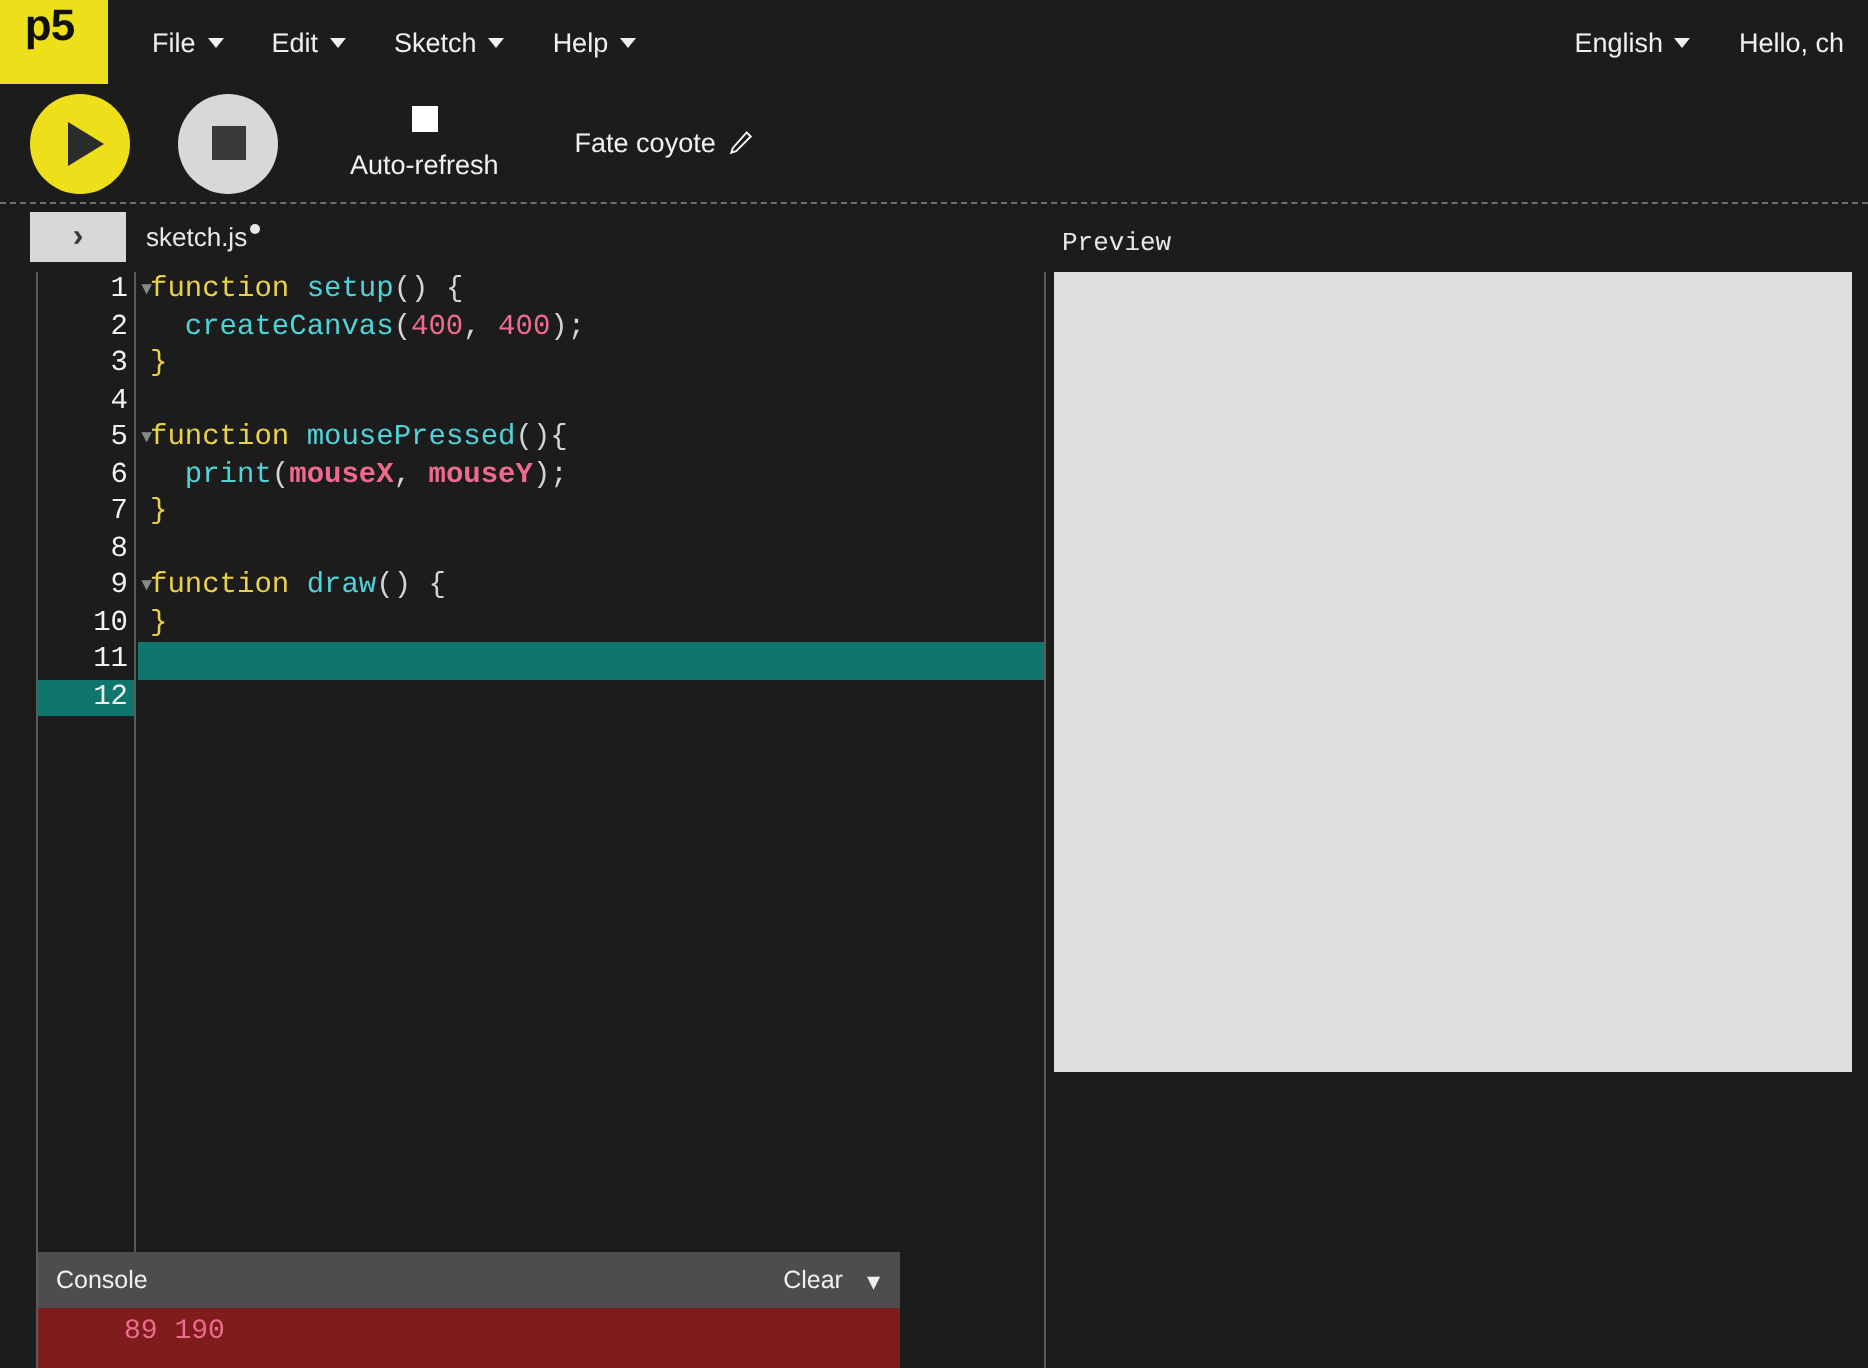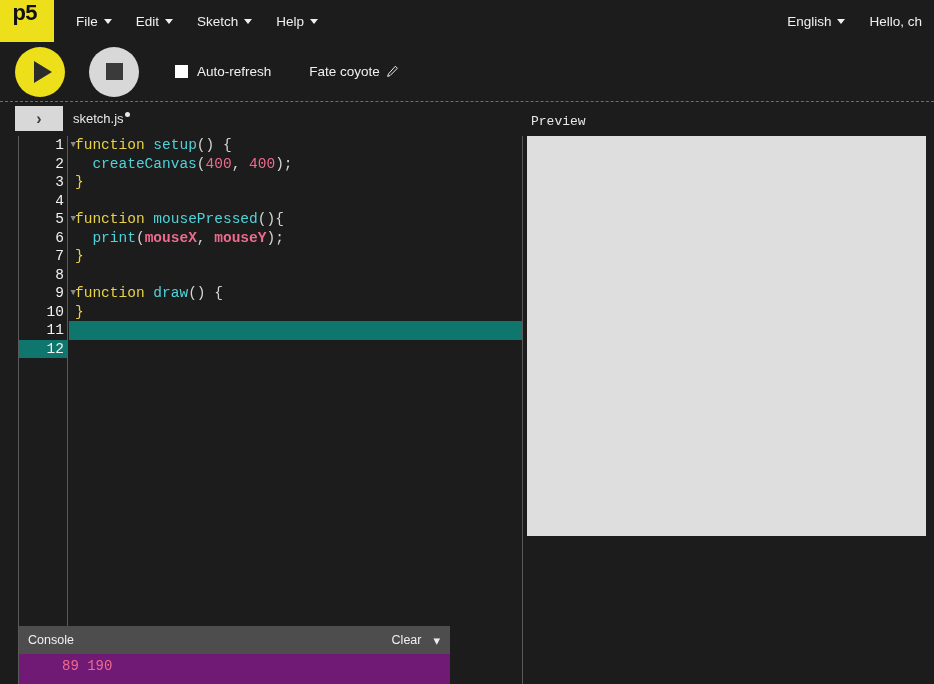--- a/index.html
+++ b/index.html
@@ -50,21 +50,21 @@
   .btn-play { background: #ede01a; margin-left: 15px; }
   .btn-stop { background: #d8d8d8; margin-left: 24px; }
   .tri {
     width: 0; height: 0; border-top: 11px solid transparent;
     border-bottom: 11px solid transparent; border-left: 18px solid #2b2b2b;
     margin-left: 5px;
   }
   .sq { width: 17px; height: 17px; background: #3a3a3a; }
   .auto-refresh {
     display: flex; align-items: center; gap: 9px;
-    margin-left: 36px; color: #f0f0f0; font-size: 13.5px; cursor: pointer;
+    margin-left: 36px; color: #f0f0f0; font-size: 13.5px; cursor: pointer; flex-direction: column;
   }
   .checkbox {
     width: 13px; height: 13px; background: #fff; border: 1px solid #fff;
   }
   .sketch-name {
     margin-left: 38px; color: #f0f0f0; font-size: 13.5px;
     display: flex; align-items: center; gap: 6px; cursor: pointer;
   }
   .pencil { width: 13px; height: 13px; }
 
@@ -144,21 +144,21 @@
   .console-head {
     height: 28px; background: #4d4d4d;
     display: flex; align-items: center; padding: 0 10px;
   }
   .console-title { color: #f0f0f0; font-size: 12.5px; flex: 1; }
   .console-clear {
     color: #f0f0f0; font-size: 12.5px; cursor: pointer; margin-right: 12px;
   }
   .console-chevron { color: #f0f0f0; font-size: 13px; cursor: pointer; }
   .console-body {
-    height: 30px; background: #701a75; padding: 4px 0 0 44px;
+    height: 30px; background: #7f1d1d; padding: 4px 0 0 44px;
   }
   .console-line {
     color: #ef6b8e; font-size: 14px;
     font-family: "Liberation Mono", "DejaVu Sans Mono", monospace;
   }
 
   
   .vdiv {
     position: absolute; top: 33px; width: 1px; height: 548px; background: #5a5a5a;
   }

